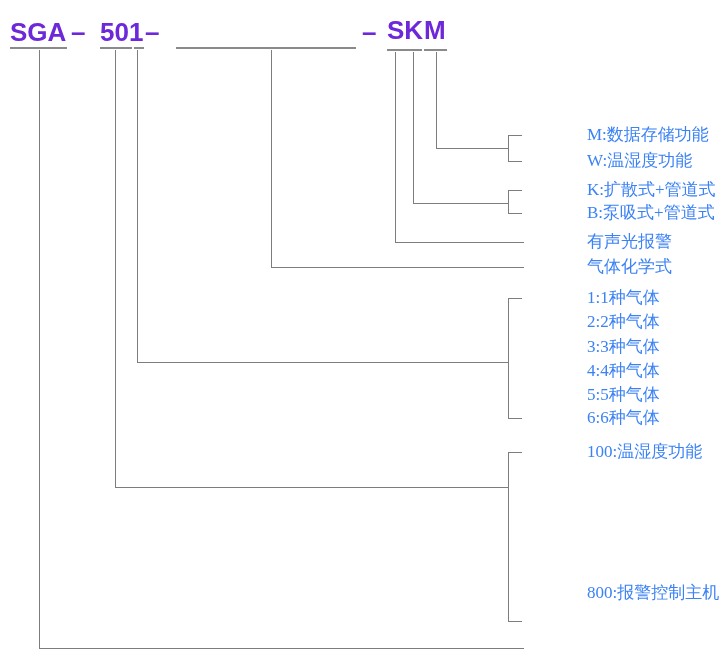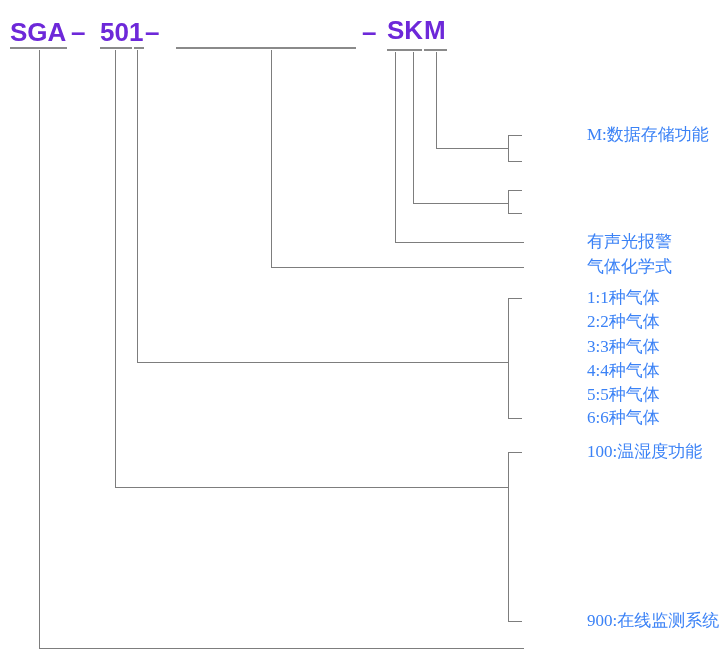--- a/index.html
+++ b/index.html
@@ -102,29 +102,32 @@
 
   <div class="vline" style="left:508px; top:298px; height:121px"></div>
   <div class="hline" style="left:508px; top:298px; width:14px"></div>
   <div class="hline" style="left:508px; top:418px; width:14px"></div>
 
   <div class="vline" style="left:508px; top:452px; height:170px"></div>
   <div class="hline" style="left:508px; top:452px; width:14px"></div>
   <div class="hline" style="left:508px; top:621px; width:14px"></div>
 
   <div class="label" style="top:125px">M:数据存储功能</div>
+  <div class="label" style="top:151px">W:温湿度功能</div>
 
+  <div class="label" style="top:180px">K:扩散式+管道式</div>
+  <div class="label" style="top:203px">B:泵吸式+管道式</div>
 
   <div class="label" style="top:232px">有声光报警</div>
   <div class="label" style="top:257px">气体化学式</div>
 
   <div class="label" style="top:288px">1:1种气体</div>
   <div class="label" style="top:312px">2:2种气体</div>
   <div class="label" style="top:337px">3:3种气体</div>
   <div class="label" style="top:361px">4:4种气体</div>
   <div class="label" style="top:385px">5:5种气体</div>
   <div class="label" style="top:408px">6:6种气体</div>
 
   <div class="label" style="top:442px">100:温湿度功能</div>
-  <div class="label" style="top:611px">900:在线监测系统</div>
+  <div class="label" style="top:583px">800:报警控制主机</div>
 
 
 </div>
 
 </body></html>

